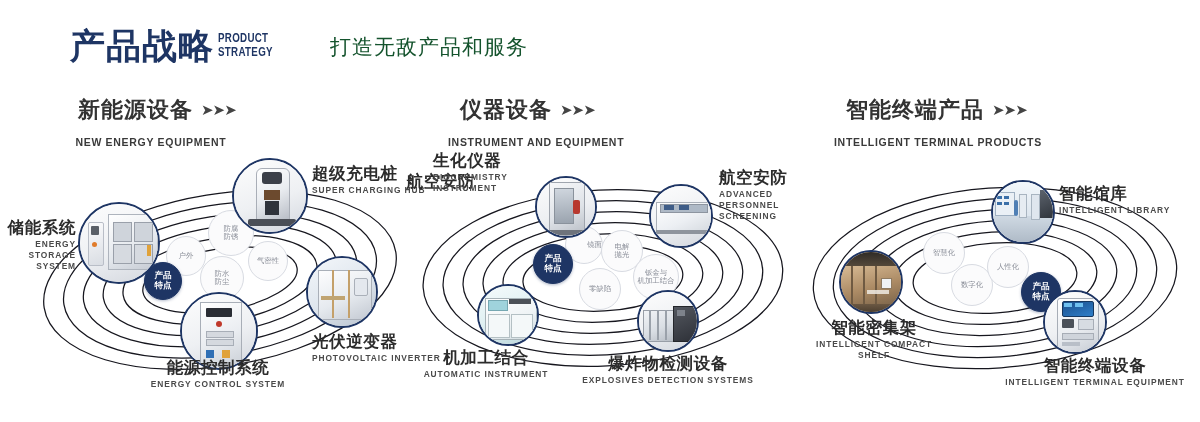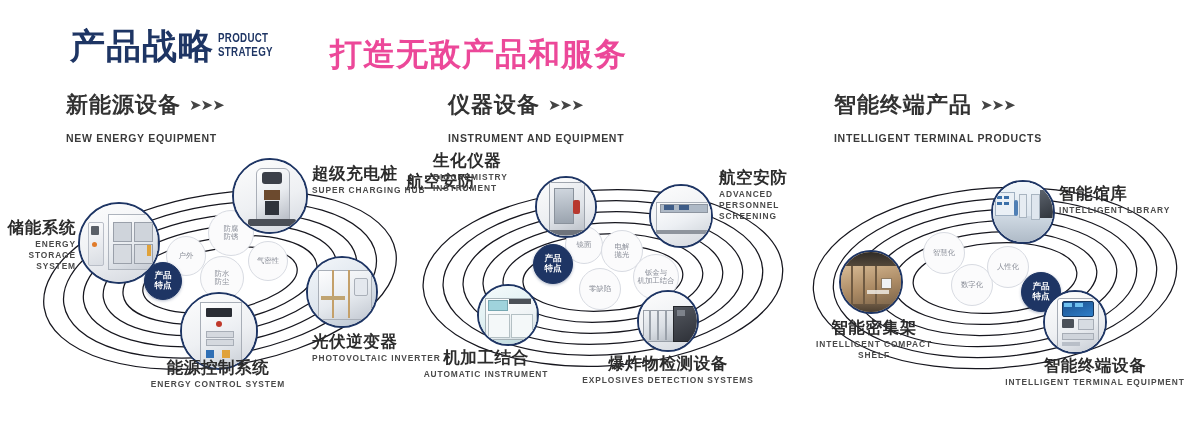--- a/index.html
+++ b/index.html
@@ -23,29 +23,29 @@
   }
   .hdr-en{
     position:absolute;left:218px;top:32px;
     font-size:12.5px;font-weight:bold;color:#1e3564;
     line-height:13.5px;letter-spacing:.4px;
     transform:scaleX(.78);transform-origin:left top;
     white-space:pre-line;
   }
   .hdr-sub{
     position:absolute;left:330px;top:33px;
-    font-size:32px;font-weight:bold;letter-spacing:1px;
-    color:#ec4899;white-space:nowrap;
+    font-size:21px;font-weight:normal;letter-spacing:1px;
+    color:#14532d;white-space:nowrap;
   }
 
   
   .sec-head{position:absolute;}
-  .sec-cn{font-size:22px;font-weight:bold;color:#333333;letter-spacing:1px;white-space:nowrap;line-height:26px;}
+  .sec-cn{font-size:22px;font-weight:bold;color:#333333;letter-spacing:1px;white-space:nowrap;line-height:36px;margin-left:12px;}
   .sec-arrows{display:inline-block;margin-left:8px;font-size:15px;color:#444;letter-spacing:-1px;vertical-align:2px;font-weight:bold;}
-  .sec-en{font-size:10.5px;font-weight:bold;color:#3a3a3a;letter-spacing:.7px;margin-top:14px;white-space:nowrap;}
+  .sec-en{font-size:10.5px;font-weight:bold;color:#3a3a3a;letter-spacing:.7px;margin-top:8px;white-space:nowrap;text-align:center;}
 
   
   .cluster{position:absolute;top:150px;width:400px;height:260px;}
   .rings{position:absolute;left:0;top:0;width:400px;height:250px;}
 
   
   .node{
     position:absolute;border-radius:50%;
     border:2.4px solid #1e3564;
     background:#f2f4f7;overflow:hidden;
@@ -212,21 +212,21 @@
       <g fill="none" stroke="#16161e" stroke-width="1.25" transform="rotate(-3 200 130)">
         <ellipse cx="200" cy="128" rx="180" ry="88"></ellipse>
         <ellipse cx="200" cy="128" rx="160" ry="77"></ellipse>
         <ellipse cx="200" cy="128" rx="140" ry="66"></ellipse>
         <ellipse cx="200" cy="128" rx="120" ry="55"></ellipse>
         <ellipse cx="200" cy="128" rx="100" ry="44"></ellipse>
         <ellipse cx="200" cy="128" rx="80" ry="33"></ellipse>
       </g>
     </svg>
 
-    <div class="bub soft" style="left:162px;top:76px;width:38px;height:38px;">
+    <div class="bub soft" style="left:162px;top:76px;width:38px;height:38px;justify-content:flex-end;">
         <span>镜面</span>
       </div>
     <div class="bub soft" style="left:198px;top:80px;width:42px;height:42px;white-space:pre-line;"><span>电解
 抛光</span></div>
     <div class="bub soft" style="left:176px;top:118px;width:42px;height:42px;">
         <span>零缺陷</span>
       </div>
     <div class="bub soft" style="left:230px;top:104px;width:46px;height:46px;white-space:pre-line;"><span>钣金与
 机加工结合</span></div>
     <div class="bub main" style="left:130px;top:94px;width:40px;height:40px;flex-direction:column;">

